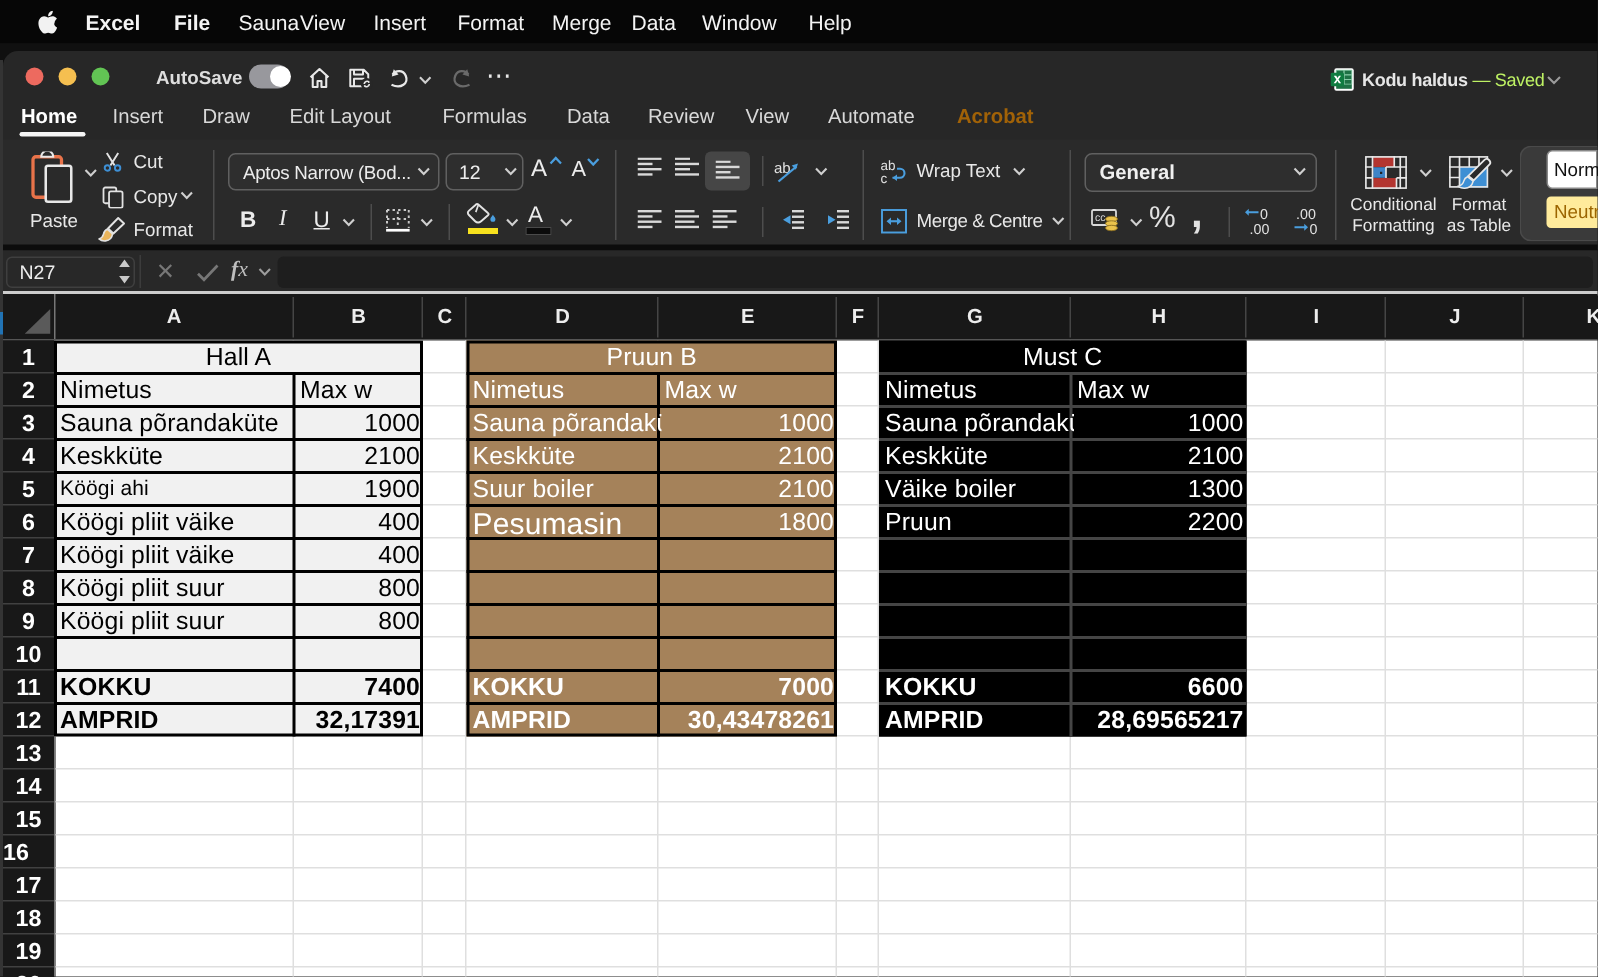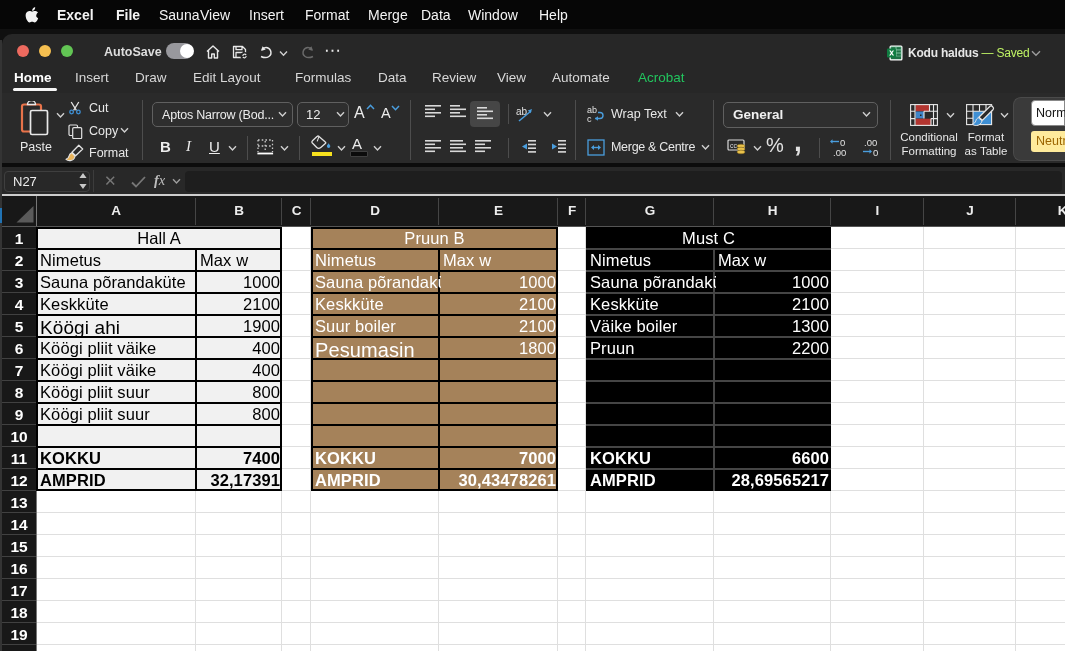--- a/index.html
+++ b/index.html
@@ -65,21 +65,21 @@
   </svg>
 <div class="ab" style="left:14px;top:70px;font-size:13.5px;font-weight:700;color:#fff">Home</div>
 <div class="ab" style="left:75px;top:70px;font-size:13.5px;font-weight:400;color:#d8d8d8">Insert</div>
 <div class="ab" style="left:135px;top:70px;font-size:13.5px;font-weight:400;color:#d8d8d8">Draw</div>
 <div class="ab" style="left:193px;top:70px;font-size:13.5px;font-weight:400;color:#d8d8d8">Edit Layout</div>
 <div class="ab" style="left:295px;top:70px;font-size:13.5px;font-weight:400;color:#d8d8d8">Formulas</div>
 <div class="ab" style="left:378px;top:70px;font-size:13.5px;font-weight:400;color:#d8d8d8">Data</div>
 <div class="ab" style="left:432px;top:70px;font-size:13.5px;font-weight:400;color:#d8d8d8">Review</div>
 <div class="ab" style="left:497px;top:70px;font-size:13.5px;font-weight:400;color:#d8d8d8">View</div>
 <div class="ab" style="left:552px;top:70px;font-size:13.5px;font-weight:400;color:#d8d8d8">Automate</div>
-<div class="ab" style="left:638px;top:70px;font-size:13.5px;font-weight:400;color:#22c55e">Acrobat</div>
+<div class="ab" style="left:638px;top:70px;font-size:13.5px;font-weight:700;color:#a16207">Acrobat</div>
 <div class="ab" style="left:13px;top:88px;width:44px;height:3px;border-radius:2px;background:#f5f5f5"></div>
 <div class="ab" style="left:2px;top:93px;width:1063px;height:73px;background:#2a2a2a"></div>
 <div class="ab" style="left:2px;top:163px;width:1063px;height:4px;background:#0c0c0c"></div>
 <svg class="ab" style="left:19px;top:101px" width="34" height="36" viewBox="0 0 34 36">
 <rect x="3" y="3.5" width="19" height="27" rx="2" fill="none" stroke="#e8734a" stroke-width="2.2"></rect>
 <path d="M8.5 3.5a4 4 0 0 1 8 0z" fill="#2a2a2a" stroke="#e8e8e8" stroke-width="1.4"></path>
 <rect x="11.5" y="9.5" width="17" height="24" rx="1.5" fill="#2a2a2a" stroke="#e8e8e8" stroke-width="1.7"></rect>
   </svg>
 <svg class="ab" style="left:56px;top:112px" width="9" height="7" viewBox="0 0 9 7">
     <path fill="none" stroke="#cfcfcf" stroke-width="1.4" d="m1 1.3 3.5 3.7L8 1.3"></path>
@@ -370,21 +370,21 @@
 <div class="ab" style="left:2px;top:449.5px;width:34px;text-align:center;font-size:15.5px;font-weight:700;color:#fff">11</div>
 <div class="ab" style="left:2px;top:468px;width:34px;height:1px;background:#414141"></div>
 <div class="ab" style="left:2px;top:471.5px;width:34px;text-align:center;font-size:15.5px;font-weight:700;color:#fff">12</div>
 <div class="ab" style="left:2px;top:490px;width:34px;height:1px;background:#414141"></div>
 <div class="ab" style="left:2px;top:493.5px;width:34px;text-align:center;font-size:15.5px;font-weight:700;color:#fff">13</div>
 <div class="ab" style="left:2px;top:512px;width:34px;height:1px;background:#414141"></div>
 <div class="ab" style="left:2px;top:515.5px;width:34px;text-align:center;font-size:15.5px;font-weight:700;color:#fff">14</div>
 <div class="ab" style="left:2px;top:534px;width:34px;height:1px;background:#414141"></div>
 <div class="ab" style="left:2px;top:537.5px;width:34px;text-align:center;font-size:15.5px;font-weight:700;color:#fff">15</div>
 <div class="ab" style="left:2px;top:556px;width:34px;height:1px;background:#414141"></div>
-<div class="ab" style="left:2px;top:559.5px;width:34px;text-align:center;font-size:15.5px;font-weight:700;color:#fff">16</div>
+<div class="ab" style="left:2px;top:559.5px;width:34px;font-size:15.5px;font-weight:700;color:#fff">16</div>
 <div class="ab" style="left:2px;top:578px;width:34px;height:1px;background:#414141"></div>
 <div class="ab" style="left:2px;top:581.5px;width:34px;text-align:center;font-size:15.5px;font-weight:700;color:#fff">17</div>
 <div class="ab" style="left:2px;top:600px;width:34px;height:1px;background:#414141"></div>
 <div class="ab" style="left:2px;top:603.5px;width:34px;text-align:center;font-size:15.5px;font-weight:700;color:#fff">18</div>
 <div class="ab" style="left:2px;top:622px;width:34px;height:1px;background:#414141"></div>
 <div class="ab" style="left:2px;top:625.5px;width:34px;text-align:center;font-size:15.5px;font-weight:700;color:#fff">19</div>
 <div class="ab" style="left:2px;top:644px;width:34px;height:1px;background:#414141"></div>
 <div class="ab" style="left:2px;top:647.5px;width:34px;text-align:center;font-size:15.5px;font-weight:700;color:#fff">20</div>
 
 <div class="ab" style="left:195px;top:227px;width:1px;height:424px;background:#dfdfdf"></div>
@@ -429,21 +429,21 @@
 <div class="ab" style="left:36px;top:446px;width:246px;height:2px;background:#000"></div>
 <div class="ab" style="left:36px;top:468px;width:246px;height:2px;background:#000"></div>
 <div class="ab" style="left:195px;top:249px;width:2px;height:242px;background:#000"></div>
 <div class="ab" style="left:36px;top:229px;width:246px;text-align:center;font-size:16.5px;letter-spacing:0.1px;color:#000">Hall A</div>
 <div class="ab" style="left:40px;top:251px;width:158px;overflow:hidden;white-space:nowrap;font-size:16.5px;letter-spacing:0.1px;color:#000">Nimetus</div>
 <div class="ab" style="left:196px;top:251px;width:84px;overflow:hidden;text-align:left;padding-left:4px;font-size:16.5px;letter-spacing:0.1px;color:#000">Max w</div>
 <div class="ab" style="left:40px;top:273px;width:158px;overflow:hidden;white-space:nowrap;font-size:16.5px;letter-spacing:0.1px;color:#000">Sauna põrandaküte</div>
 <div class="ab" style="left:196px;top:273px;width:84px;overflow:hidden;text-align:right;font-size:16.5px;letter-spacing:0.1px;color:#000">1000</div>
 <div class="ab" style="left:40px;top:295px;width:158px;overflow:hidden;white-space:nowrap;font-size:16.5px;letter-spacing:0.1px;color:#000">Keskküte</div>
 <div class="ab" style="left:196px;top:295px;width:84px;overflow:hidden;text-align:right;font-size:16.5px;letter-spacing:0.1px;color:#000">2100</div>
-<div class="ab" style="left:40px;top:317px;width:158px;overflow:hidden;white-space:nowrap;font-size:19px;letter-spacing:0.1px;color:#000">Köögi ahi</div>
+<div class="ab" style="left:40px;top:317px;width:158px;overflow:hidden;white-space:nowrap;font-size:14px;letter-spacing:0.1px;color:#000">Köögi ahi</div>
 <div class="ab" style="left:196px;top:317px;width:84px;overflow:hidden;text-align:right;font-size:16.5px;letter-spacing:0.1px;color:#000">1900</div>
 <div class="ab" style="left:40px;top:339px;width:158px;overflow:hidden;white-space:nowrap;font-size:16.5px;letter-spacing:0.1px;color:#000">Köögi pliit väike</div>
 <div class="ab" style="left:196px;top:339px;width:84px;overflow:hidden;text-align:right;font-size:16.5px;letter-spacing:0.1px;color:#000">400</div>
 <div class="ab" style="left:40px;top:361px;width:158px;overflow:hidden;white-space:nowrap;font-size:16.5px;letter-spacing:0.1px;color:#000">Köögi pliit väike</div>
 <div class="ab" style="left:196px;top:361px;width:84px;overflow:hidden;text-align:right;font-size:16.5px;letter-spacing:0.1px;color:#000">400</div>
 <div class="ab" style="left:40px;top:383px;width:158px;overflow:hidden;white-space:nowrap;font-size:16.5px;letter-spacing:0.1px;color:#000">Köögi pliit suur</div>
 <div class="ab" style="left:196px;top:383px;width:84px;overflow:hidden;text-align:right;font-size:16.5px;letter-spacing:0.1px;color:#000">800</div>
 <div class="ab" style="left:40px;top:405px;width:158px;overflow:hidden;white-space:nowrap;font-size:16.5px;letter-spacing:0.1px;color:#000">Köögi pliit suur</div>
 <div class="ab" style="left:196px;top:405px;width:84px;overflow:hidden;text-align:right;font-size:16.5px;letter-spacing:0.1px;color:#000">800</div>
 <div class="ab" style="left:40px;top:449px;width:158px;overflow:hidden;white-space:nowrap;font-size:16.5px;letter-spacing:0.1px;font-weight:700;color:#000">KOKKU</div>

